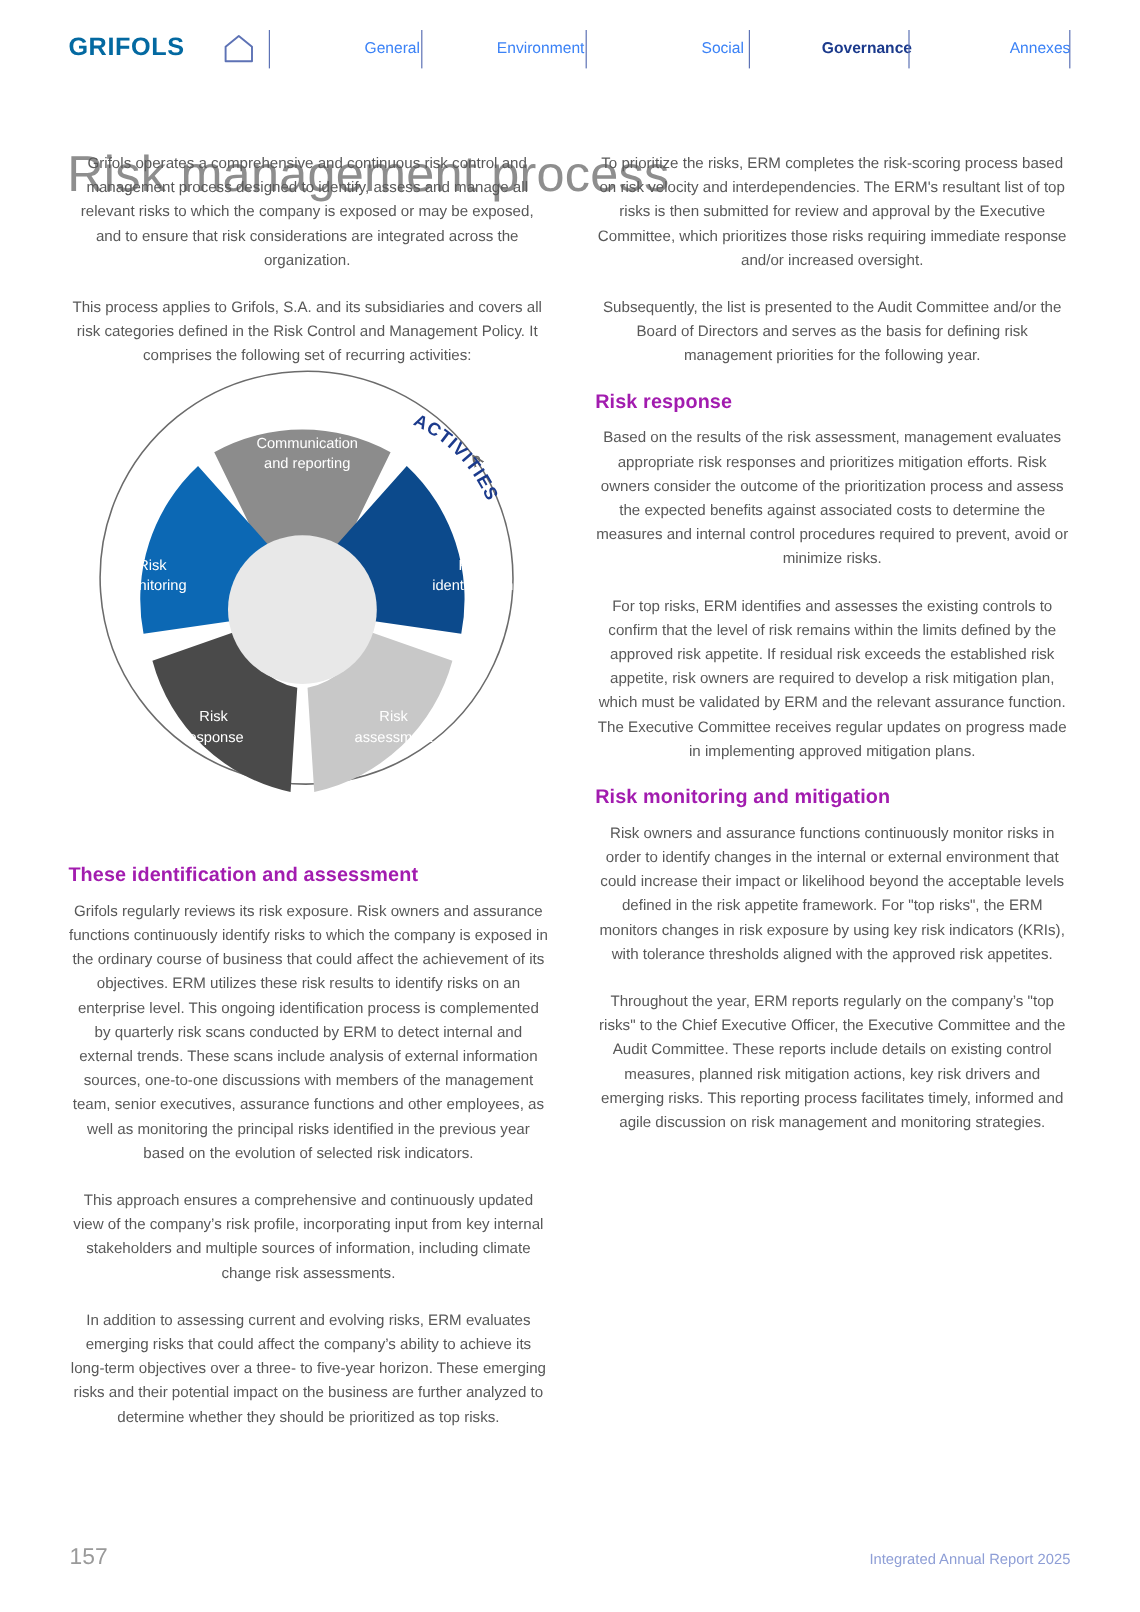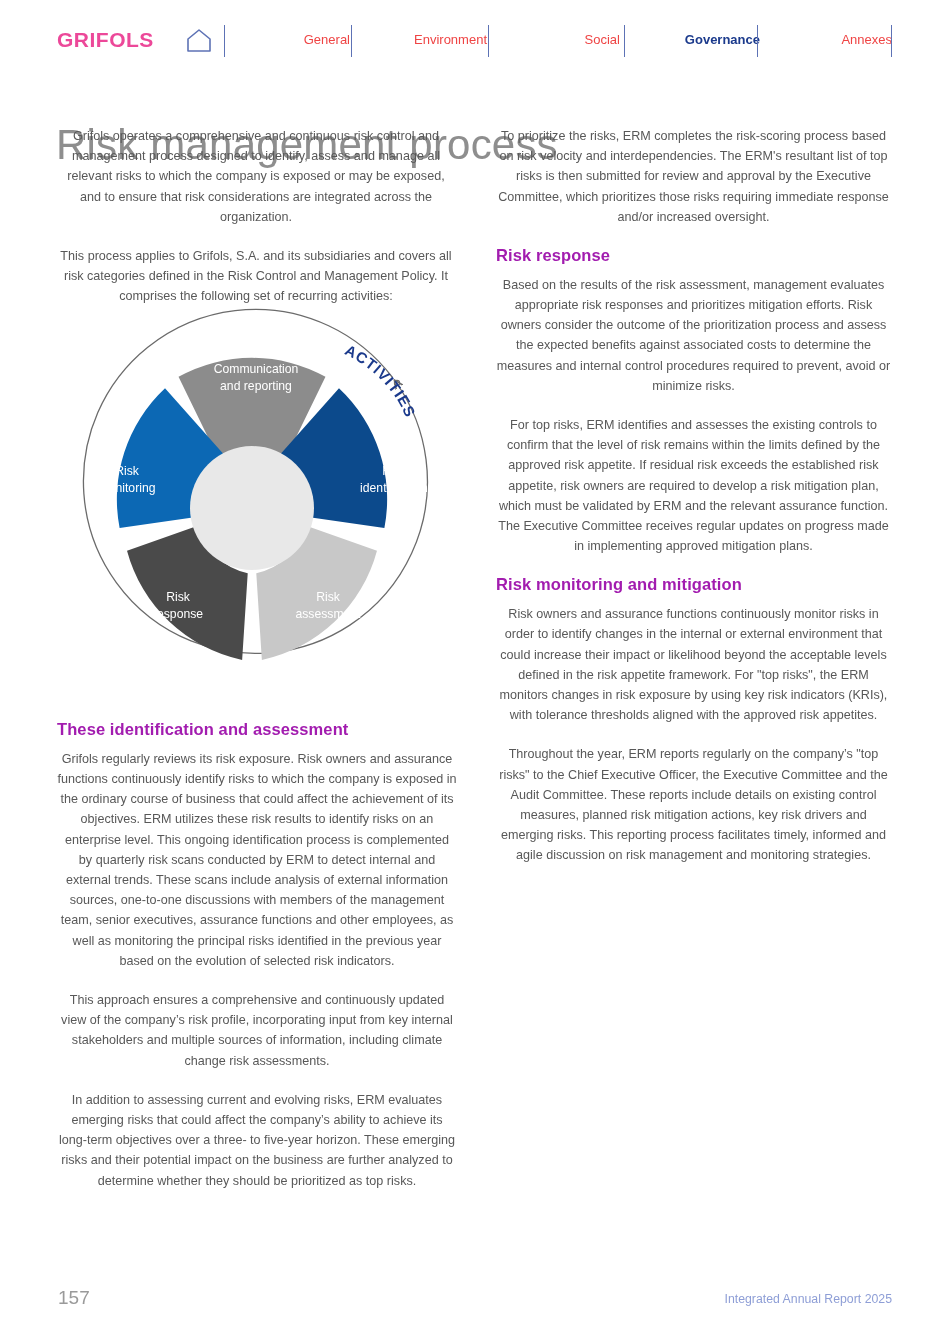--- a/index.html
+++ b/index.html
@@ -25,42 +25,42 @@
     align-items: center;
   }
   .logo {
     position: absolute;
     left: 57px;
     top: 29px;
     font-family: "Liberation Sans", sans-serif;
     font-weight: bold;
     font-size: 21px;
     letter-spacing: 0.5px;
-    color: #ec4899;
+    color: #0369a1;
     line-height: 1;
   }
   .home-icon {
     position: absolute;
     left: 185px;
     top: 28px;
     width: 28px;
     height: 25px;
   }
   .nav-sep {
     position: absolute;
     width: 1px;
     background: #5d72b5;
     top: 25px;
     height: 32px;
   }
   .nav-item {
     position: absolute;
     top: 33px;
     font-size: 13px;
-    color: #ef4444;
+    color: #3b82f6;
     white-space: nowrap;
     text-align: right;
     line-height: 1;
   }
   .nav-item.active {
     font-weight: bold;
     color: #1b3a8c;
   }
 
   
@@ -260,20 +260,21 @@
 
 <div style="position:absolute; left:57px; top:720px; width:400px;">
   <h2 class="section">These identification and assessment</h2>
   <p class="body">Grifols regularly reviews its risk exposure. Risk owners and assurance functions continuously identify risks to which the company is exposed in the ordinary course of business that could affect the achievement of its objectives. ERM utilizes these risk results to identify risks on an enterprise level. This ongoing identification process is complemented by quarterly risk scans conducted by ERM to detect internal and external trends. These scans include analysis of external information sources, one-to-one discussions with members of the management team, senior executives, assurance functions and other employees, as well as monitoring the principal risks identified in the previous year based on the evolution of selected risk indicators.</p>
   <p class="body">This approach ensures a comprehensive and continuously updated view of the company’s risk profile, incorporating input from key internal stakeholders and multiple sources of information, including climate change risk assessments.</p>
   <p class="body">In addition to assessing current and evolving risks, ERM evaluates emerging risks that could affect the company’s ability to achieve its long-term objectives over a three- to five-year horizon. These emerging risks and their potential impact on the business are further analyzed to determine whether they should be prioritized as top risks.</p>
 </div>
 
 <div class="col-right">
   <p class="body">To prioritize the risks, ERM completes the risk-scoring process based on risk velocity and interdependencies. The ERM's resultant list of top risks is then submitted for review and approval by the Executive Committee, which prioritizes those risks requiring immediate response and/or increased oversight.</p>
+  <p class="body">Subsequently, the list is presented to the Audit Committee and/or the Board of Directors and serves as the basis for defining risk management priorities for the following year.</p>
 
   <h2 class="section gap-before">Risk response</h2>
   <p class="body">Based on the results of the risk assessment, management evaluates appropriate risk responses and prioritizes mitigation efforts. Risk owners consider the outcome of the prioritization process and assess the expected benefits against associated costs to determine the measures and internal control procedures required to prevent, avoid or minimize risks.</p>
   <p class="body">For top risks, ERM identifies and assesses the existing controls to confirm that the level of risk remains within the limits defined by the approved risk appetite. If residual risk exceeds the established risk appetite, risk owners are required to develop a risk mitigation plan, which must be validated by ERM and the relevant assurance function. The Executive Committee receives regular updates on progress made in implementing approved mitigation plans.</p>
 
   <h2 class="section gap-before">Risk monitoring and mitigation</h2>
   <p class="body">Risk owners and assurance functions continuously monitor risks in order to identify changes in the internal or external environment that could increase their impact or likelihood beyond the acceptable levels defined in the risk appetite framework. For "top risks", the ERM monitors changes in risk exposure by using key risk indicators (KRIs), with tolerance thresholds aligned with the approved risk appetites.</p>
   <p class="body">Throughout the year, ERM reports regularly on the company’s "top risks" to the Chief Executive Officer, the Executive Committee and the Audit Committee. These reports include details on existing control measures, planned risk mitigation actions, key risk drivers and emerging risks. This reporting process facilitates timely, informed and agile discussion on risk management and monitoring strategies.</p>
 </div>
 

